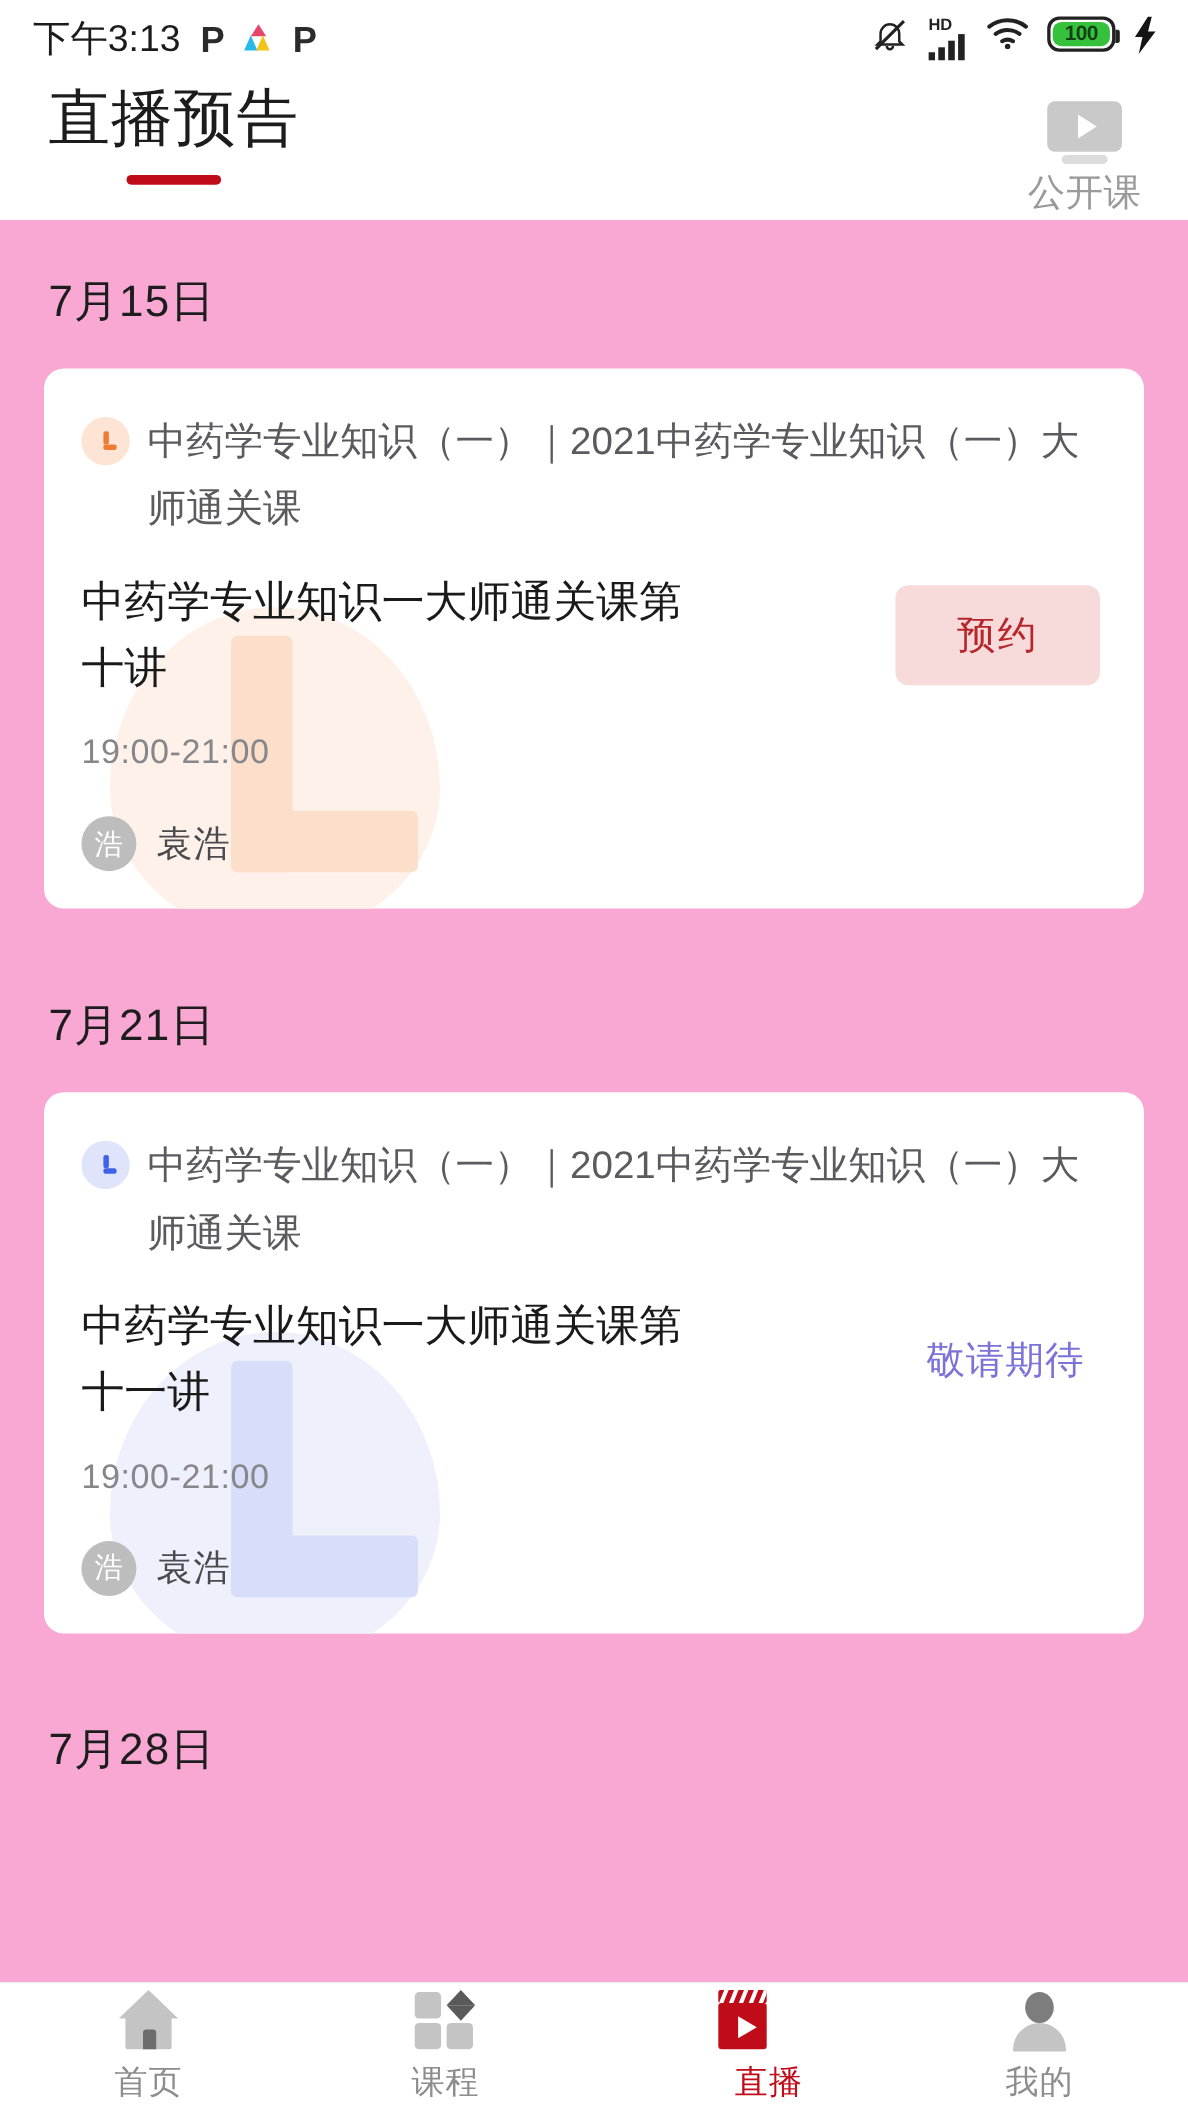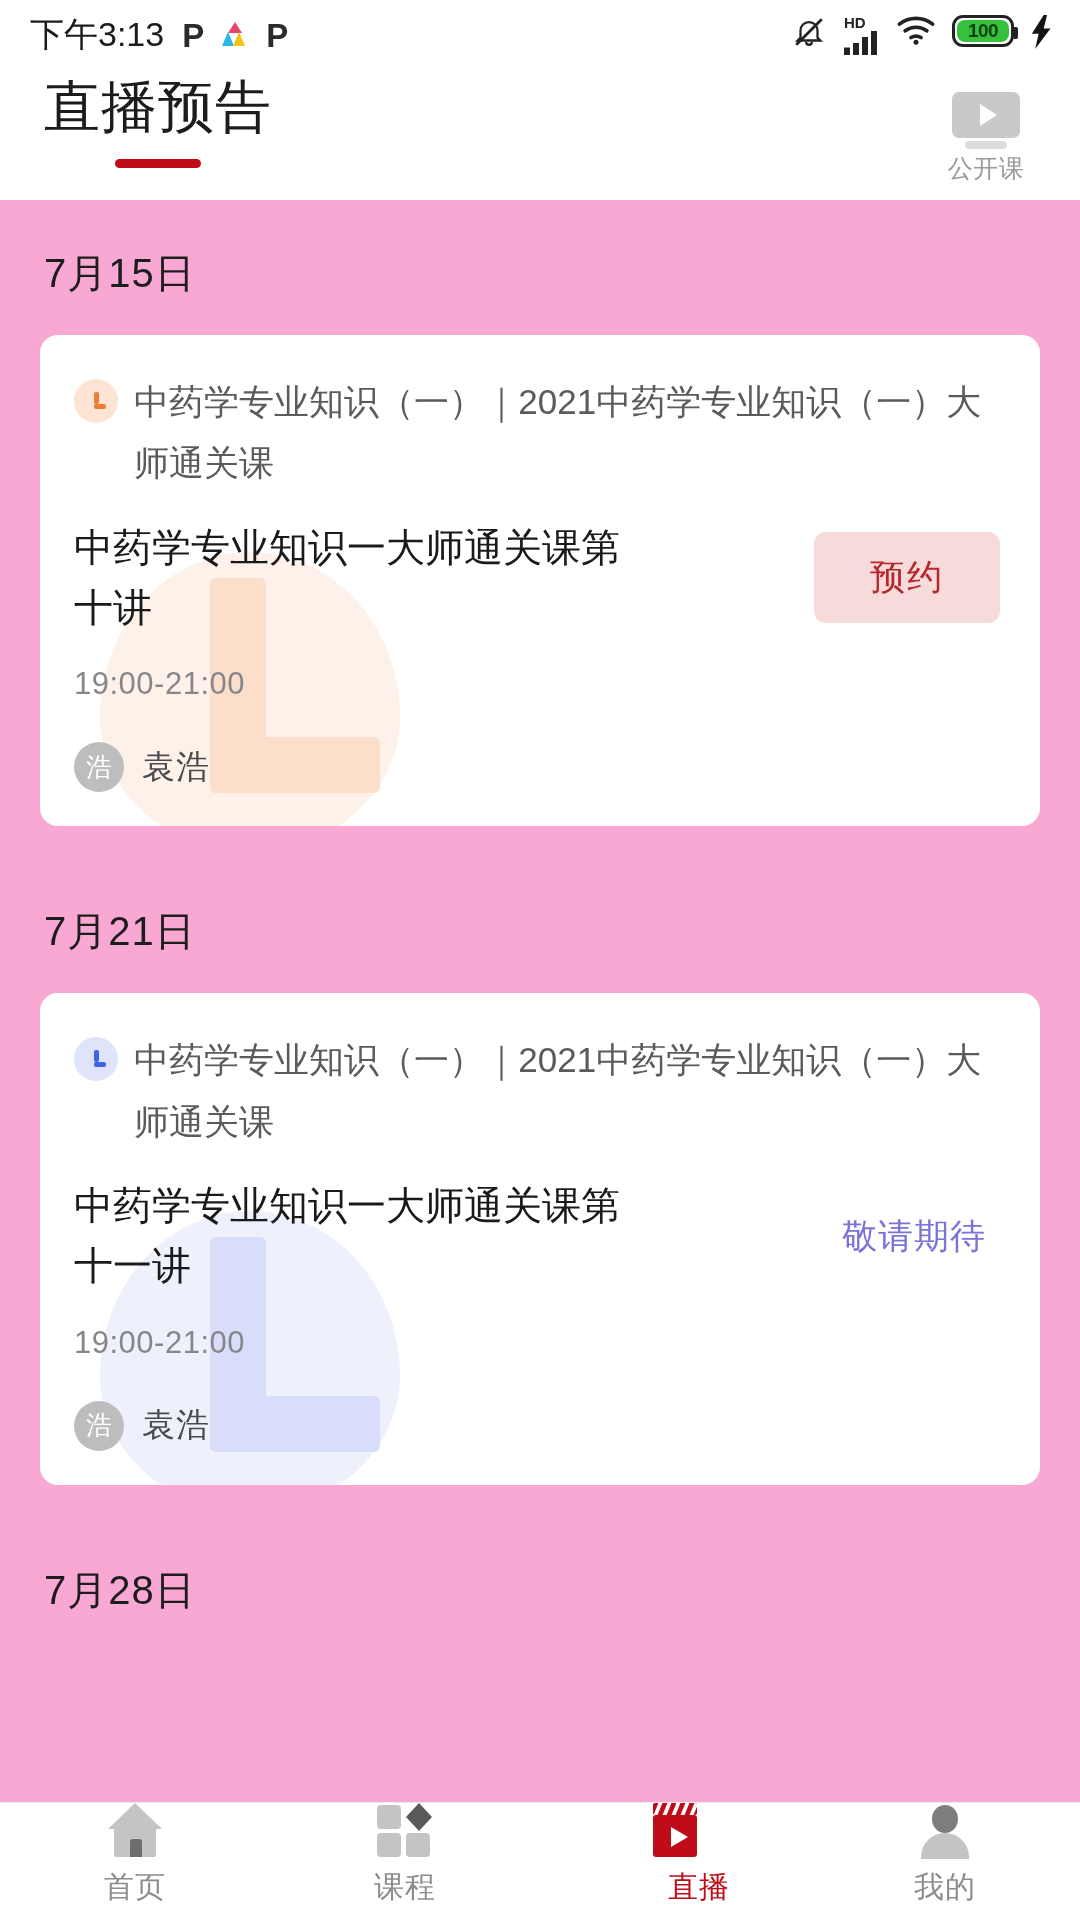--- a/index.html
+++ b/index.html
@@ -56,21 +56,21 @@
     position:absolute; right:34px; top:22px;
     width:120px; display:flex; flex-direction:column; align-items:center; gap:4px; cursor:pointer;
   }
   .oc-icon{ width:68px; height:56px; position:relative; }
   .oc-screen{
     width:68px;height:46px;background:#c9c9c9;border-radius:7px;
     display:flex;align-items:center;justify-content:center;
   }
   .oc-play{ width:0;height:0;border-left:17px solid #ffffff;border-top:11px solid transparent;border-bottom:11px solid transparent;margin-left:4px;}
   .oc-base{ width:42px;height:8px;background:#dcdcdc;border-radius:4px;margin:3px auto 0;}
-  .oc-label{ font-size:25px; color:#9a9a9a; letter-spacing:0.5px; }
+  .oc-label{ font-size:34px; color:#9a9a9a; letter-spacing:0.5px; }
 
   
   .body{
     position:absolute; left:0; right:0; top:200px; bottom:118px;
     background:#f9a8d4; overflow:hidden; padding:0 0 0 0;
   }
   .date-head{
     font-size:40px; color:#1d1d1d; padding:46px 0 34px 44px; letter-spacing:1px;
   }
   .card{
@@ -122,21 +122,21 @@
   .avatar{
     width:50px;height:50px;border-radius:50%;background:#bdbdbd;color:#ffffff;
     display:flex;align-items:center;justify-content:center;font-size:26px;
   }
   .teacher-name{ font-size:33px; color:#4b4b4f; letter-spacing:1px;}
   .gap{ height:78px; }
 
   
   .nav{
     position:absolute; left:0; right:0; bottom:0; height:118px; background:#ffffff;
-    display:flex; align-items:flex-start; border-top:1px solid #ececec;
+    display:flex; align-items:center; border-top:1px solid #ececec;
   }
   .nav-item{ flex:1; display:flex; flex-direction:column; align-items:center; gap:8px; cursor:pointer; }
   .nav-label{ font-size:30px; color:#8d8d8d; letter-spacing:1px;}
   .nav-item.active .nav-label{ color:#c00c18;margin-left:48px; }
   .nav-ic{ width:60px; height:56px; position:relative; }
 
   
   .ic-home .roof{ position:absolute;left:3px;top:0;width:0;height:0;border-left:27px solid transparent;border-right:27px solid transparent;border-bottom:26px solid #c4c4c4;}
   .ic-home .wall{ position:absolute;left:9px;top:24px;width:42px;height:30px;background:#c4c4c4;border-radius:2px;}
   .ic-home .door{ position:absolute;left:25px;top:36px;width:12px;height:18px;background:#6d6d6d;border-radius:3px 3px 0 0;}

